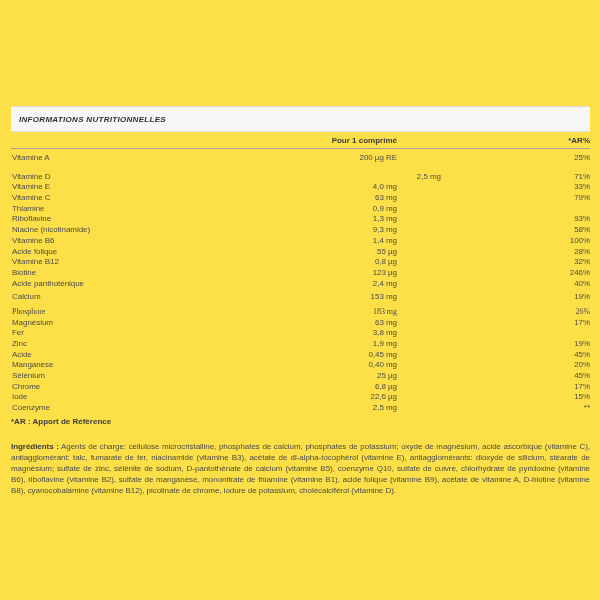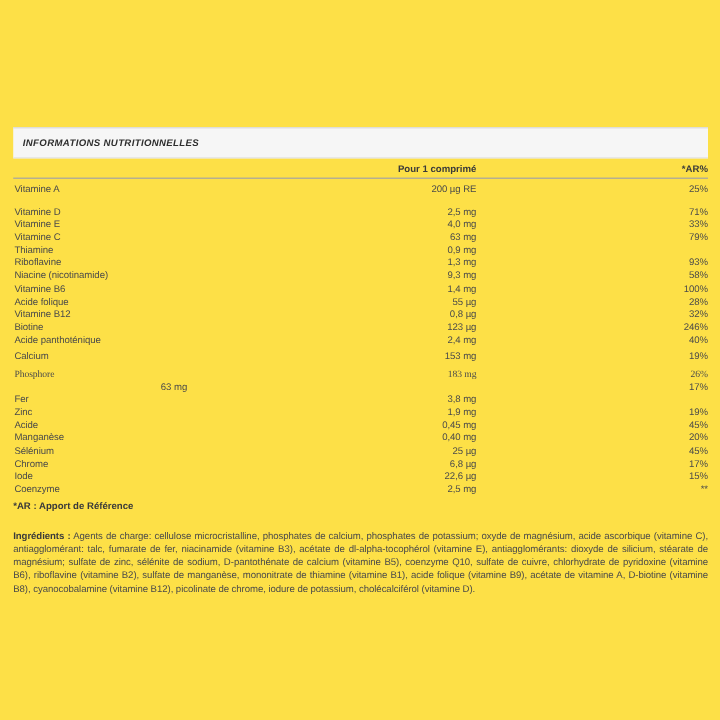--- a/index.html
+++ b/index.html
@@ -39,21 +39,21 @@
   .col-value { width: 145px; text-align: right; }
   .col-ar    { flex: 1; text-align: right; }
 
   
   .rows { padding-top: 4px; }
   .t-row {
     display: flex; align-items: baseline;
     height: 10.7px;
     font-size: 8px; letter-spacing: -0.05px; color: #4a4a4a;
   }
-  .t-row.gap-lg { margin-top: 8px; }
+  .t-row.gap-lg { margin-top: 8px; gap: 44px; }
   .t-row.gap-md { margin-top: 4px; font-family: Liberation Serif, serif; }
   .t-row.gap-sm { margin-top: 3px; }
 
   .footnote {
     margin-top: 3px;
     font-size: 8px; font-weight: bold; color: #3a3a3a;
     height: 10.7px;
   }
 
   .ingredients {
@@ -143,20 +143,21 @@
           <span class="col-label">Calcium</span>
           <span class="col-value">153 mg</span>
           <span class="col-ar">19%</span>
         </div>
         <div class="t-row gap-md">
           <span class="col-label">Phosphore</span>
           <span class="col-value">183 mg</span>
           <span class="col-ar">26%</span>
         </div>
         <div class="t-row">
+          <span class="col-label">Magnésium</span>
           <span class="col-value">63 mg</span>
           <span class="col-ar">17%</span>
         </div>
         <div class="t-row">
           <span class="col-label">Fer</span>
           <span class="col-value">3,8 mg</span>
         </div>
         <div class="t-row">
           <span class="col-label">Zinc</span>
           <span class="col-value">1,9 mg</span>

